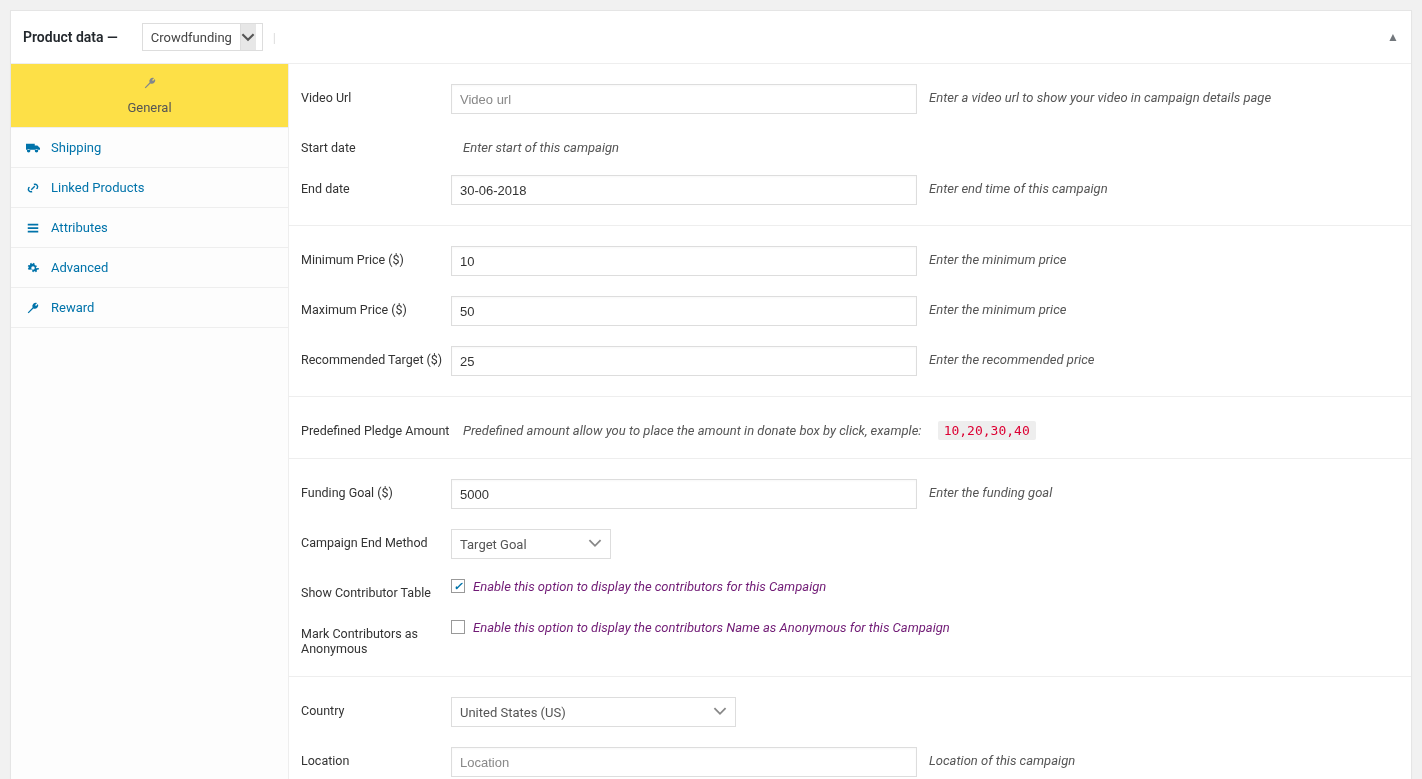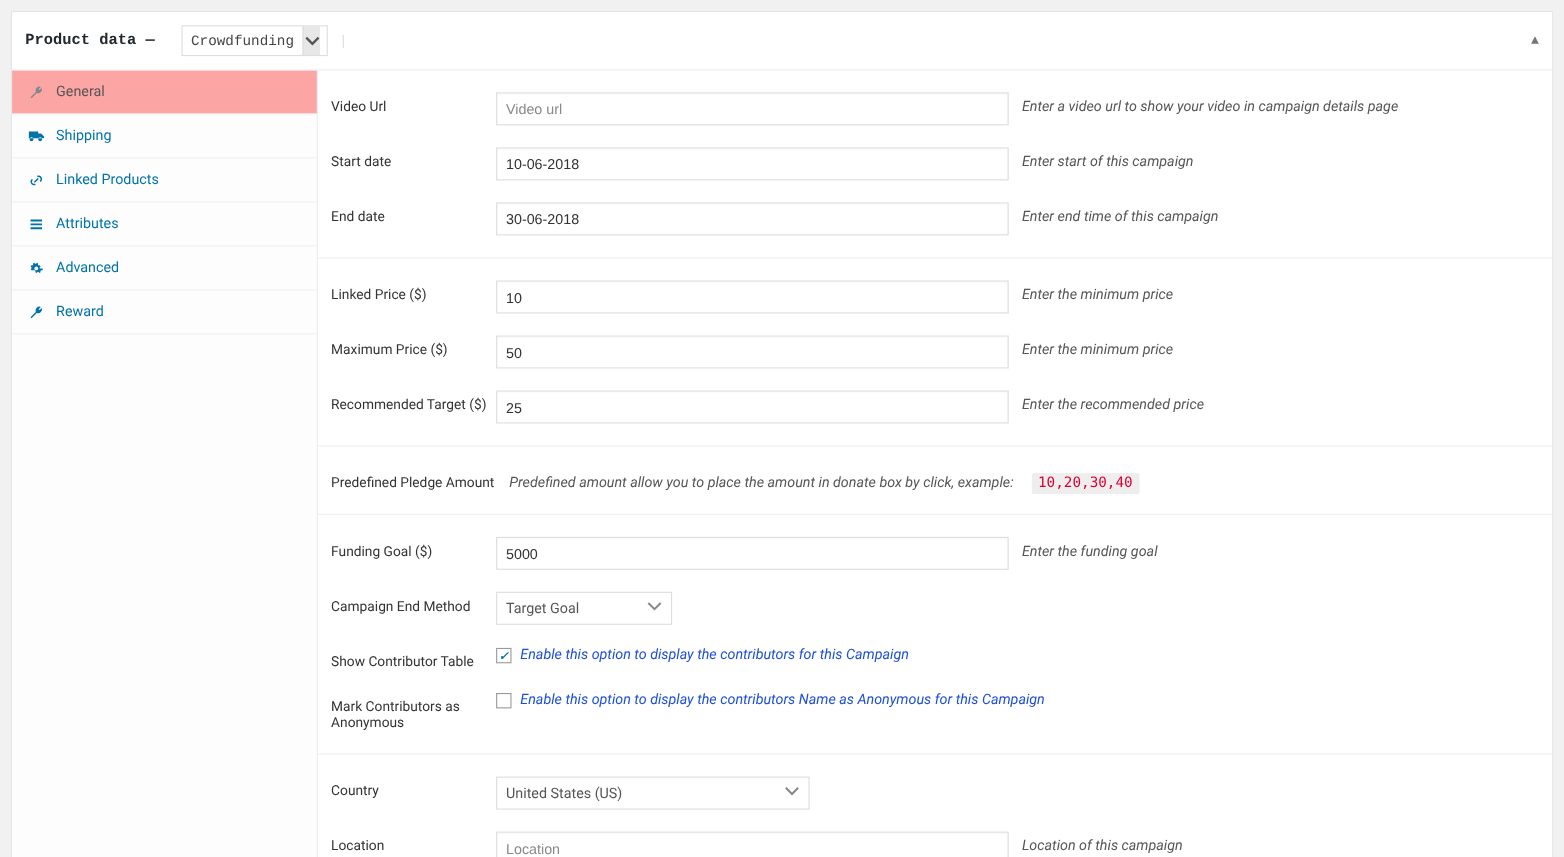--- a/index.html
+++ b/index.html
@@ -14,21 +14,20 @@
     background: #fff;
     border: 1px solid #e5e5e5;
     box-shadow: 0 1px 1px rgba(0,0,0,.04);
   }
   .panel-header {
     display: flex;
     align-items: center;
     padding: 12px 12px;
     border-bottom: 1px solid #eee;
     position: relative;
-    font-family: Liberation Mono, monospace;
   }
   .panel-title {
     font-size: 14px;
     font-weight: 600;
     color: #23282d;
   }
   .product-type-select {
     margin-left: 24px;
     display: inline-flex;
     align-items: center;
@@ -65,22 +64,23 @@
   .tab-link {
     display: flex;
     align-items: center;
     padding: 12px 14px;
     cursor: pointer;
     color: #0073aa;
     font-size: 13px;
     gap: 10px;
   }
   .tab-link.active {
-    background: #fca5a5;
+    background: #fde047;
     color: #555;
+    flex-direction: column;
   }
   .tab-icon { width: 16px; display:inline-flex; justify-content:center; color:#82878c; }
   .tab-link.active .tab-icon{color:#82878c;}
   .content { flex: 1; }
   .group { border-bottom: 1px solid #eee; padding: 10px 0; }
   .group:last-child{border-bottom:none;}
   .row {
     display: flex;
     align-items: flex-start;
     padding: 10px 12px;
@@ -135,21 +135,21 @@
     background:#fff;
     color:#555;
   }
   .select-wide{min-width:285px;}
   .chk {
     width:14px;height:14px;border:1px solid #999;display:inline-flex;
     align-items:center;justify-content:center;flex-shrink:0;
     margin-right:8px;
   }
   .chk.checked::after{content:"✓";font-size:11px;color:#0073aa;font-weight:bold;line-height:1;}
-  .check-row .row-input{width:auto;flex:1;display:flex;align-items:flex-end;font-style:italic;color:#1d4ed8}
+  .check-row .row-input{width:auto;flex:1;display:flex;align-items:flex-start;font-style:italic;color:#701a75}
   svg{width:14px;height:14px;}
 </style>
 </head>
 <body>
 
 <div class="panel">
 
   <div class="panel-header">
     <span class="panel-title">Product data —</span>
     <div class="product-type-select">
@@ -232,33 +232,32 @@
     <div class="content">
 
       <div class="group">
         <div class="row">
           <div class="row-label">Video Url</div>
           <div class="row-input"><input type="text" placeholder="Video url" style=""></div>
           <div class="row-help">Enter a video url to show your video in campaign details page</div>
         </div>
         <div class="row">
           <div class="row-label">Start date</div>
-          <div class="row-input"><input type="text" value="10-06-2018" style=""></div>
           <div class="row-help">Enter start of this campaign</div>
         </div>
         <div class="row">
           <div class="row-label">End date</div>
           <div class="row-input"><input type="text" value="30-06-2018" style=""></div>
           <div class="row-help">Enter end time of this campaign</div>
         </div>
       </div>
 
       <div class="group">
         <div class="row">
-          <div class="row-label">Linked Price ($)</div>
+          <div class="row-label">Minimum Price ($)</div>
           <div class="row-input"><input type="text" value="10" style=""></div>
           <div class="row-help">Enter the minimum price</div>
         </div>
         <div class="row">
           <div class="row-label">Maximum Price ($)</div>
           <div class="row-input"><input type="text" value="50" style=""></div>
           <div class="row-help">Enter the minimum price</div>
         </div>
         <div class="row">
           <div class="row-label">Recommended Target ($)</div>

